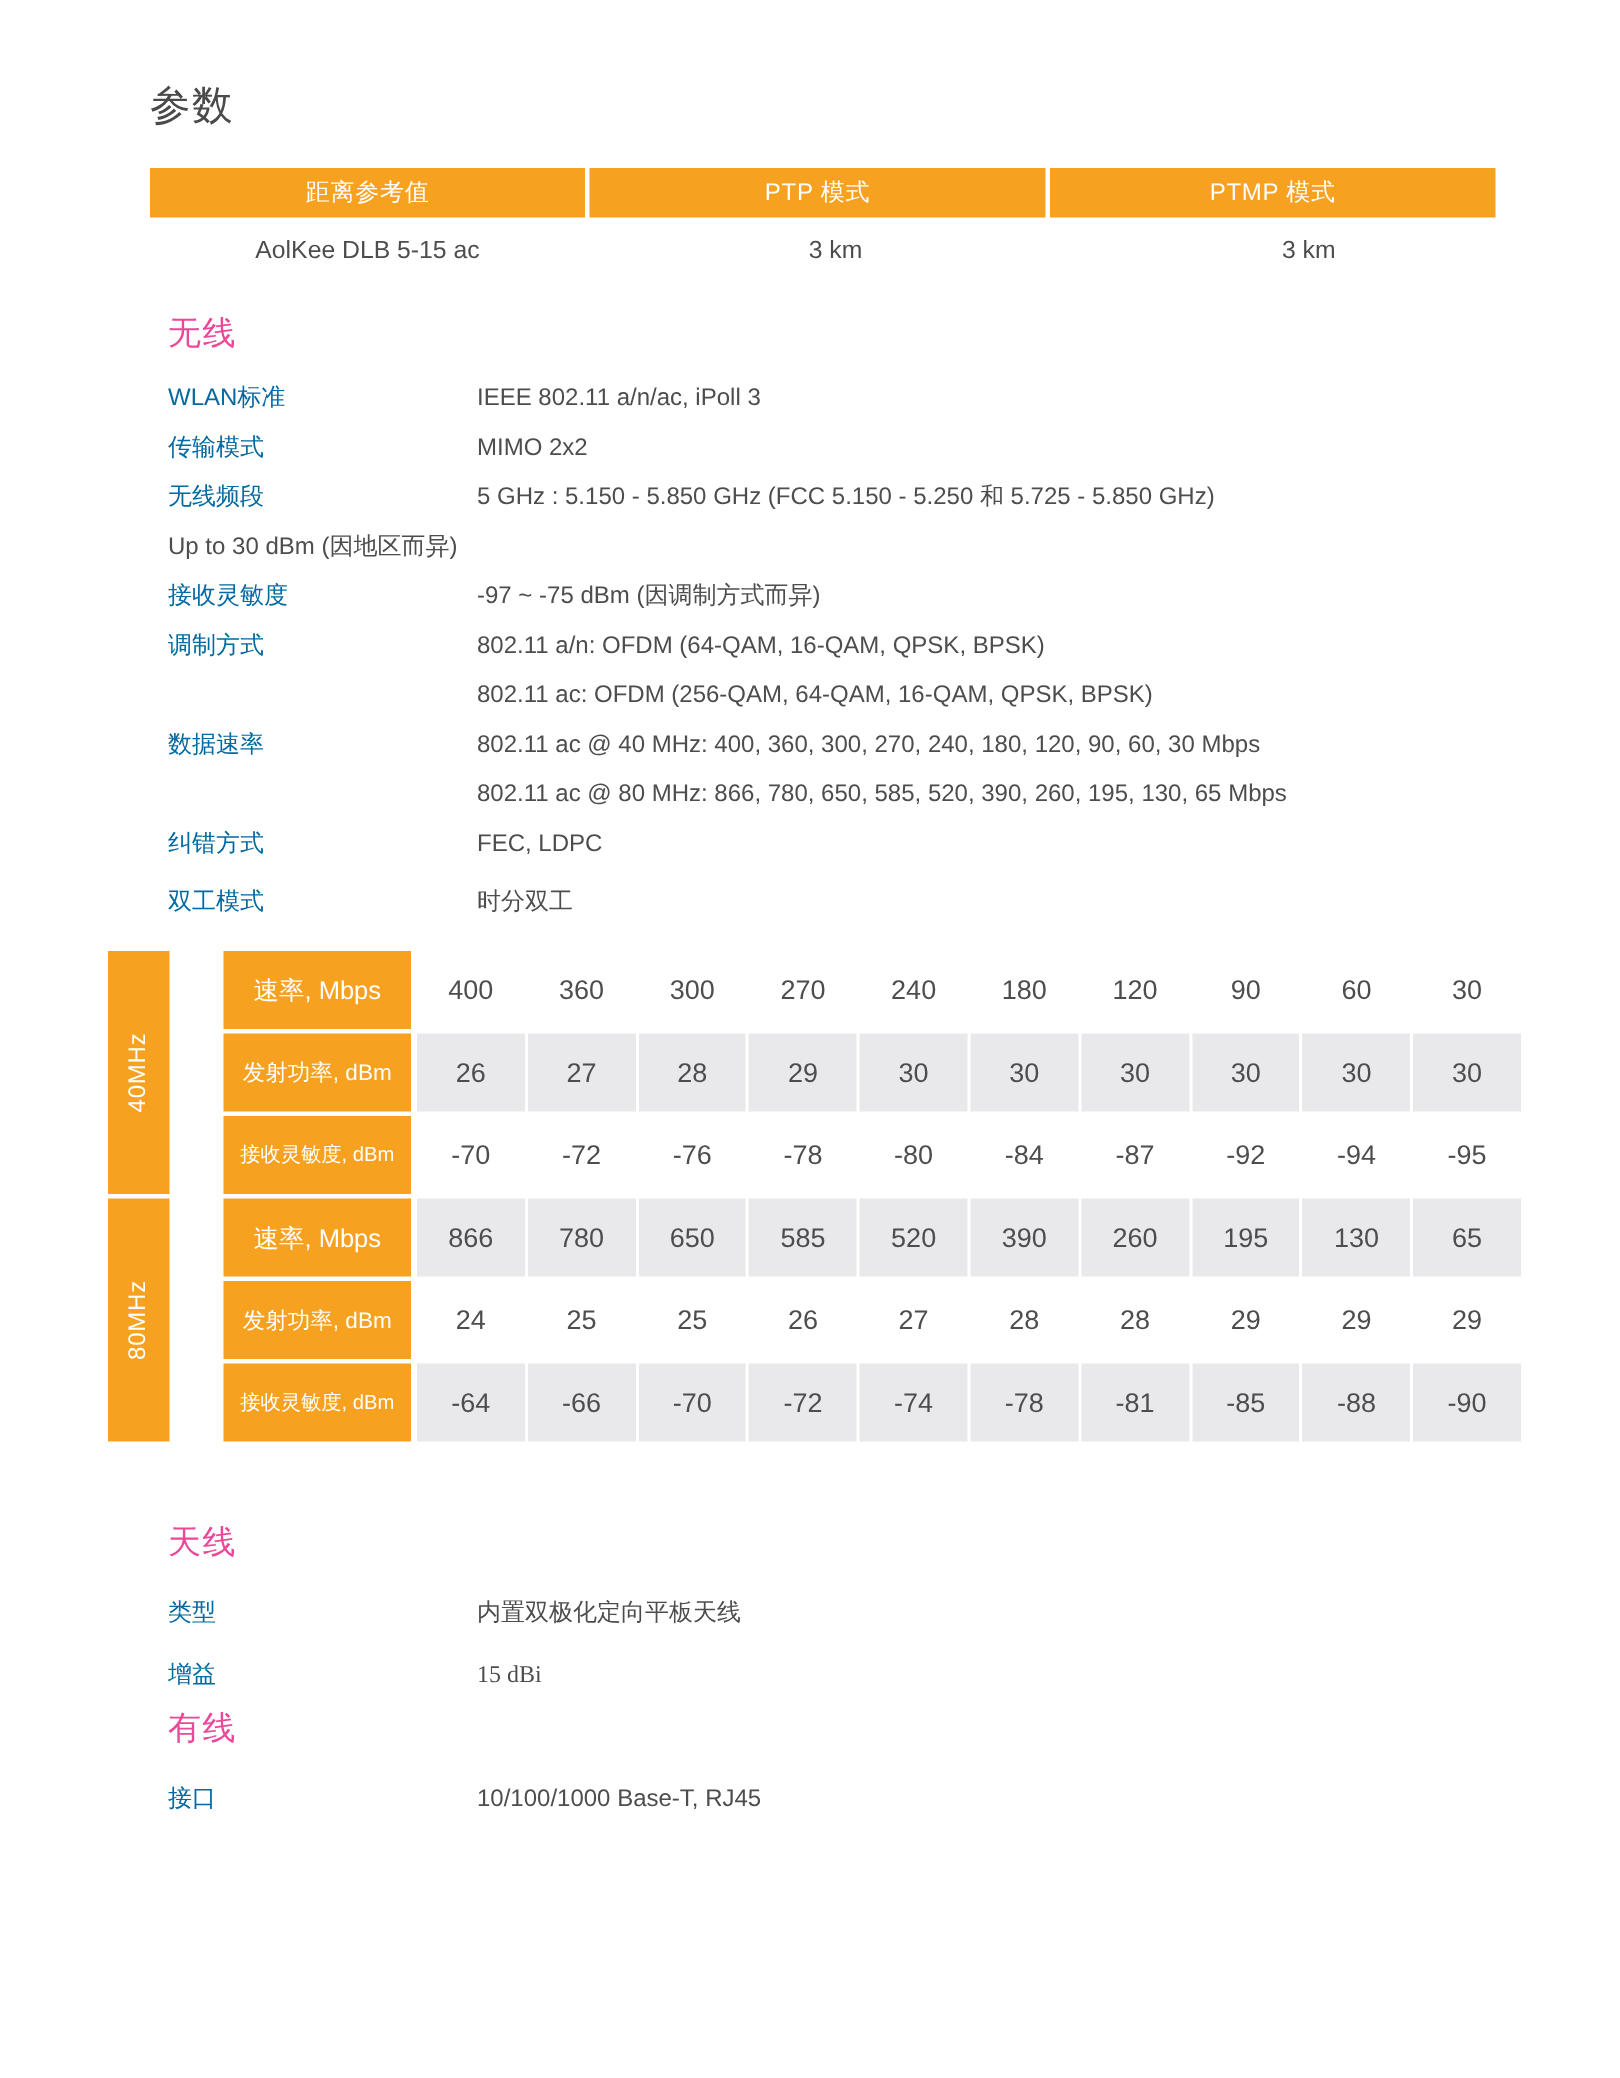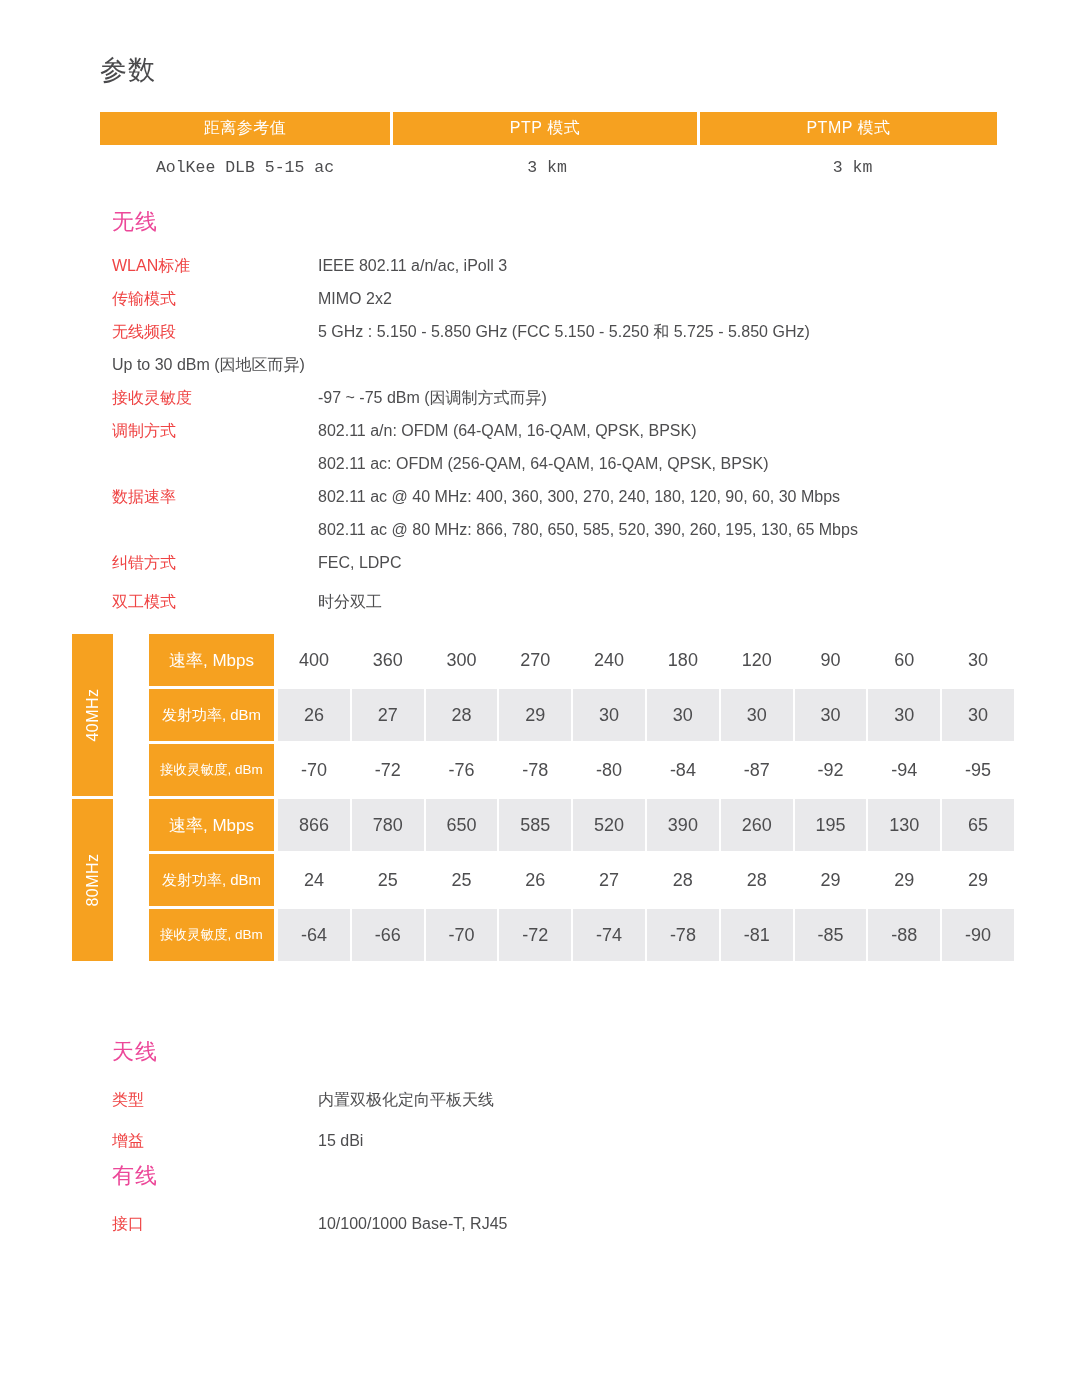--- a/index.html
+++ b/index.html
@@ -17,30 +17,30 @@
   .sub-title { font-size:22px; font-weight:500; color:#ec4899; margin-left:12px; letter-spacing:1px; }
 
   
   .dist-table { margin-top:24px; width:897px; }
   .dist-head { display:grid; grid-template-columns:290px 304px 297px; column-gap:3px; }
   .dist-head-cell {
     background:var(--orange); color:#fff; height:33px;
     display:flex; align-items:center; justify-content:center;
     font-size:16px; letter-spacing:0.5px;
   }
-  .dist-row { display:grid; grid-template-columns:290px 304px 297px; column-gap:5px;font-family:Liberation Mono, monospace; }
+  .dist-row { display:grid; grid-template-columns:290px 304px 297px; column-gap:15px; }
   .dist-cell {
     height:44px; display:flex; align-items:center; justify-content:center;
     font-size:16.5px; color:#4d4d4f;
   }
 
   
   .spec-rows { margin-top:12px; margin-left:12px; }
   .spec-row { display:flex; }
-  .spec-label { width:206px; flex:0 0 206px; font-size:16px; line-height:33px; color:#ef4444; }
+  .spec-label { width:206px; flex:0 0 206px; font-size:16px; line-height:33px; color:#0369a1; }
   .spec-values { flex:1; }
   .spec-value-line { font-size:16px; line-height:33px; color:#4d4d4f; white-space:nowrap; }
   #wireless-rows .spec-row:nth-child(9) { margin-top:6px; }
   #wireless-rows .spec-row:nth-child(10) { margin-top:11px; }
   #antenna-rows .spec-value-line, #antenna-rows .spec-label { line-height:41px; }
   #wired-rows .spec-value-line, #wired-rows .spec-label { line-height:41px; }
 
   
   #rate-table { margin-left:-28px; margin-top:16px; width:942px;
     display:flex; flex-direction:column; gap:3px; }
@@ -54,21 +54,21 @@
   .rate-label { width:125px; flex:0 0 125px; background:var(--orange); color:#fff;
     display:flex; align-items:center; justify-content:center; white-space:nowrap; }
   .rlabel-0 { font-size:17px; }
   .rlabel-1 { font-size:15px; }
   .rlabel-2 { font-size:13.5px; }
   .rate-data { flex:1; display:flex; gap:2px; }
   .rate-cell { flex:1; display:flex; align-items:center; justify-content:center;
     font-size:18px; color:#4d4d4f; }
   .rate-row.shaded .rate-cell { background:var(--shade); }
 
-  .sec-antenna { margin-top:76px; }
+  .sec-antenna { margin-top:52px;font-family:Liberation Serif, serif; }
   .sec-wired { }
 </style>
 </head>
 <body>
 
 <div class="page">
 
   <div class="h-title">参数</div>
 
   <div class="dist-table">

